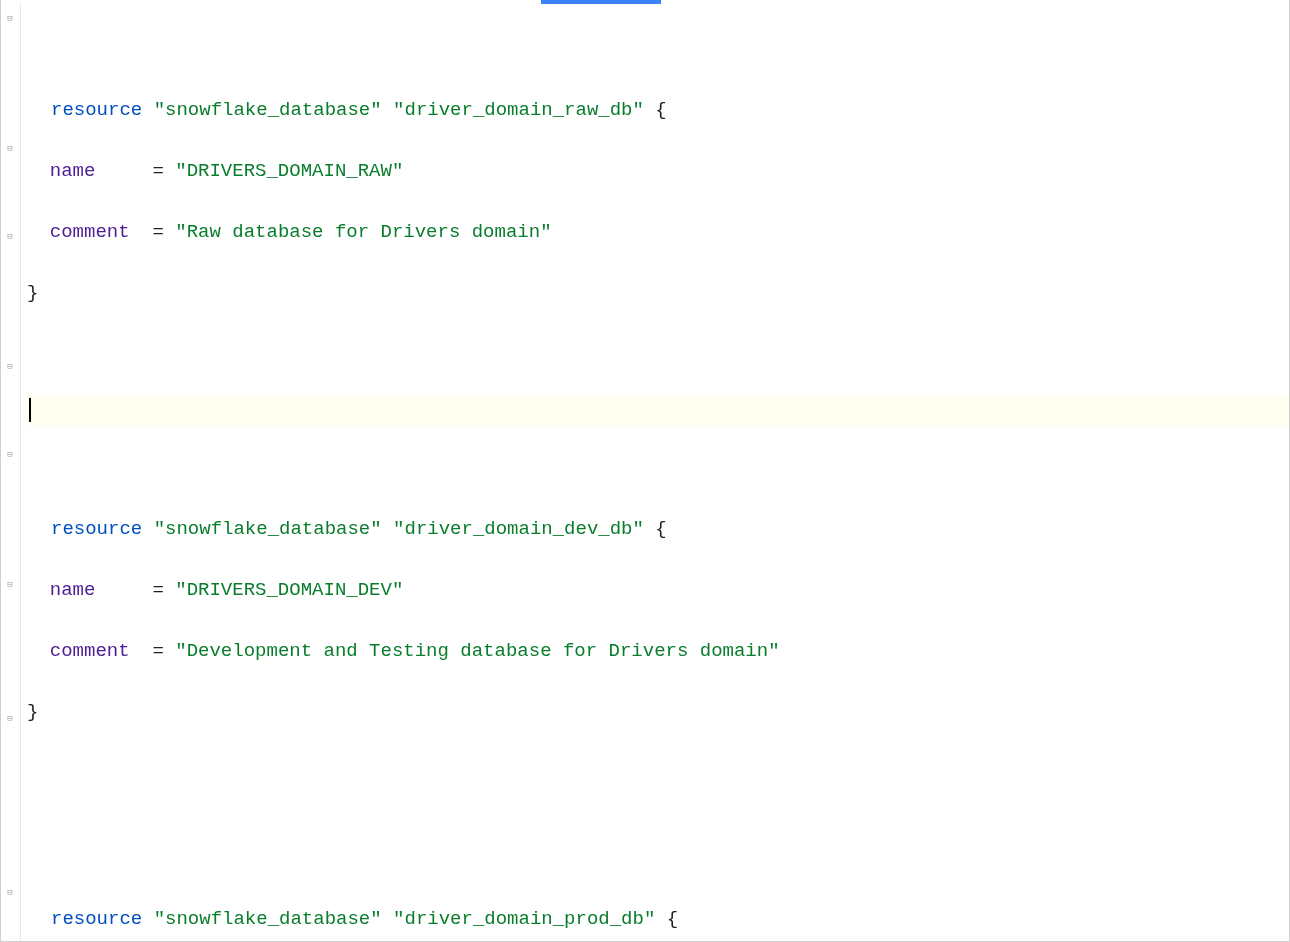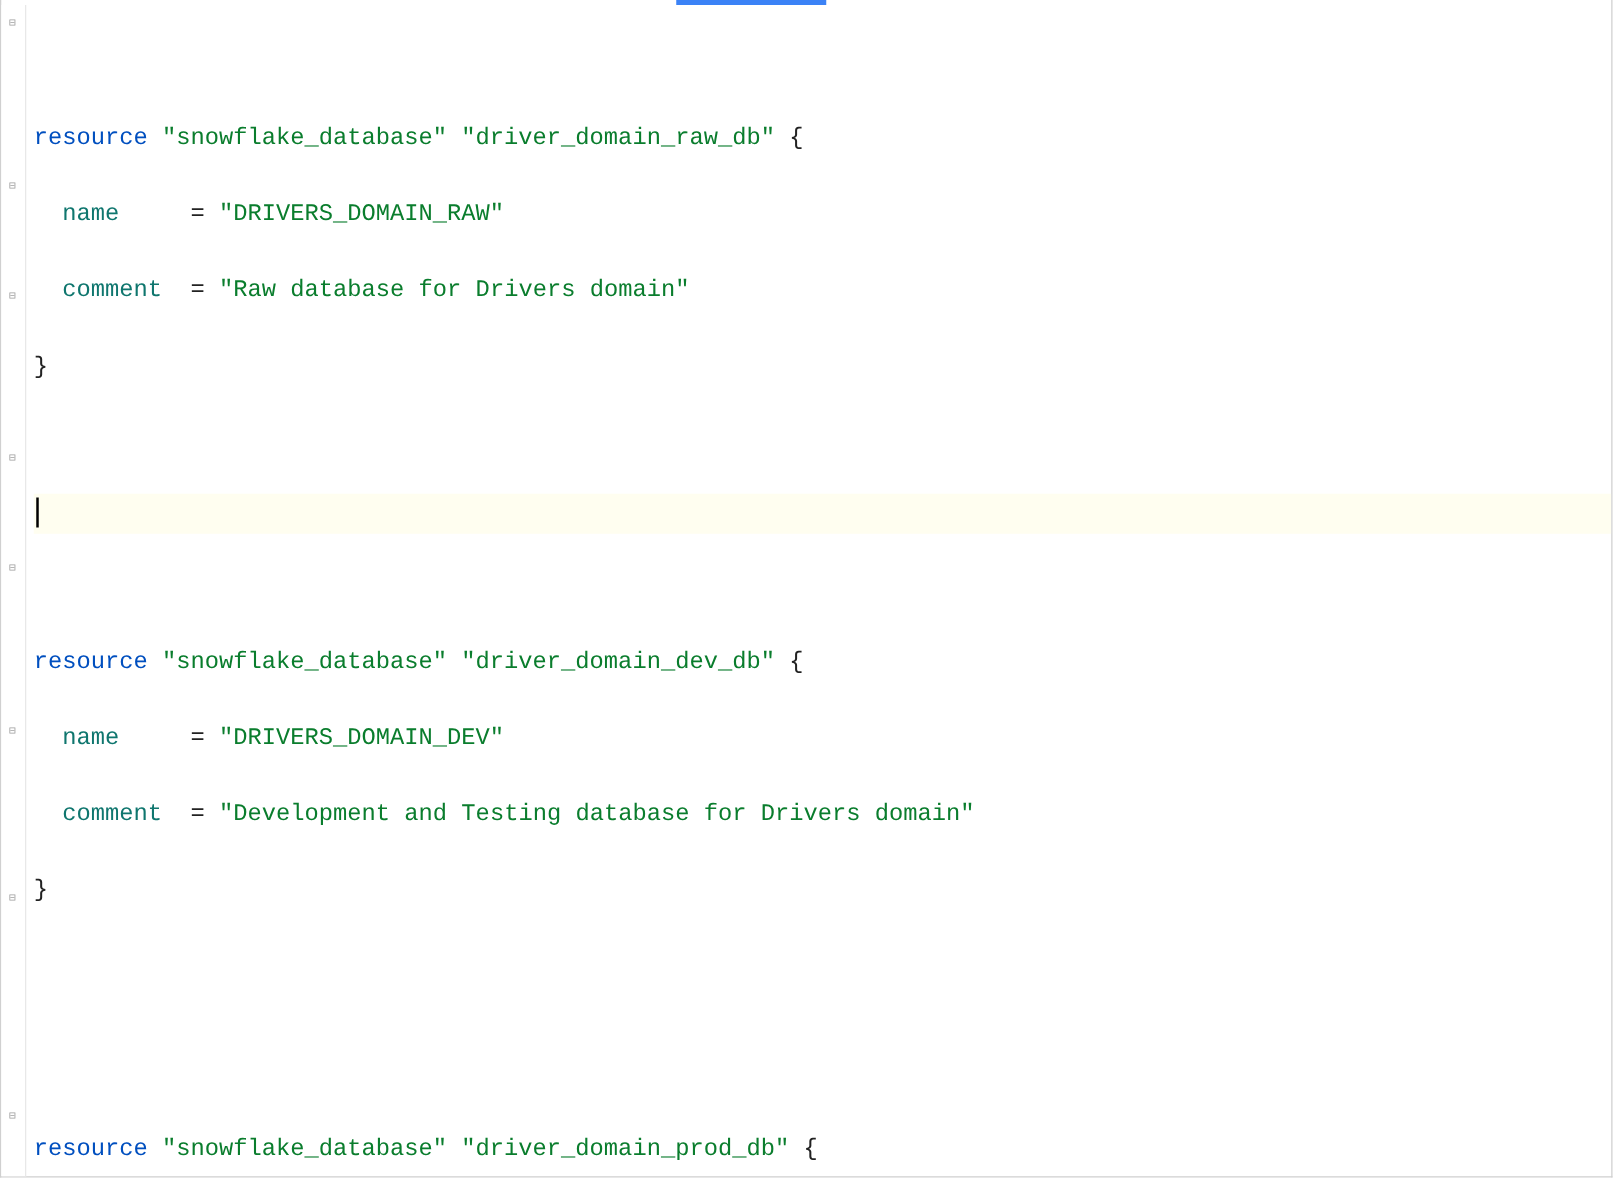--- a/index.html
+++ b/index.html
@@ -53,22 +53,22 @@
   .line { display: block; padding: 2px 0; }
   .line.highlight { background: #fffef0; }
   .cursor {
     display: inline-block;
     width: 2px;
     height: 24px;
     background: #000;
     vertical-align: middle;
     margin-left: 2px;
   }
-  .kw { color: #004fbf; }        
-  .attr { color: #0f766e; text-align: center; }      
+  .kw { color: #004fbf; margin-left: 24px; }        
+  .attr { color: #4c1d95; text-align: center; }      
   .str { color: #0a7d2d; }       
   .op { color: #222; }       
 </style>
 </head>
 <body>
 
 <div class="tab-indicator"></div>
 
 <div class="gutter">
   <span class="fold" style="top:10px;">⊟</span>

